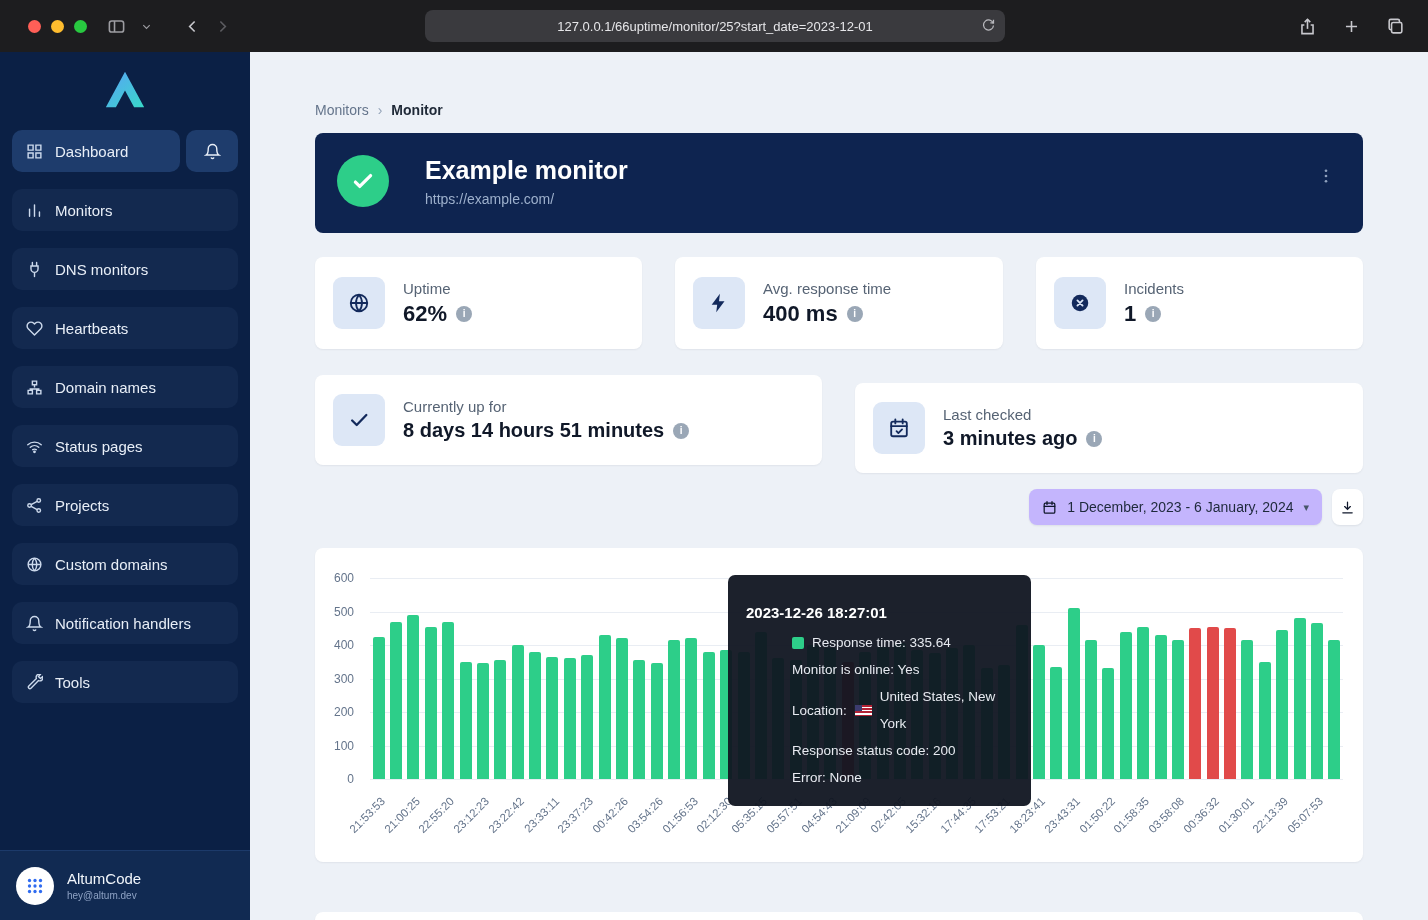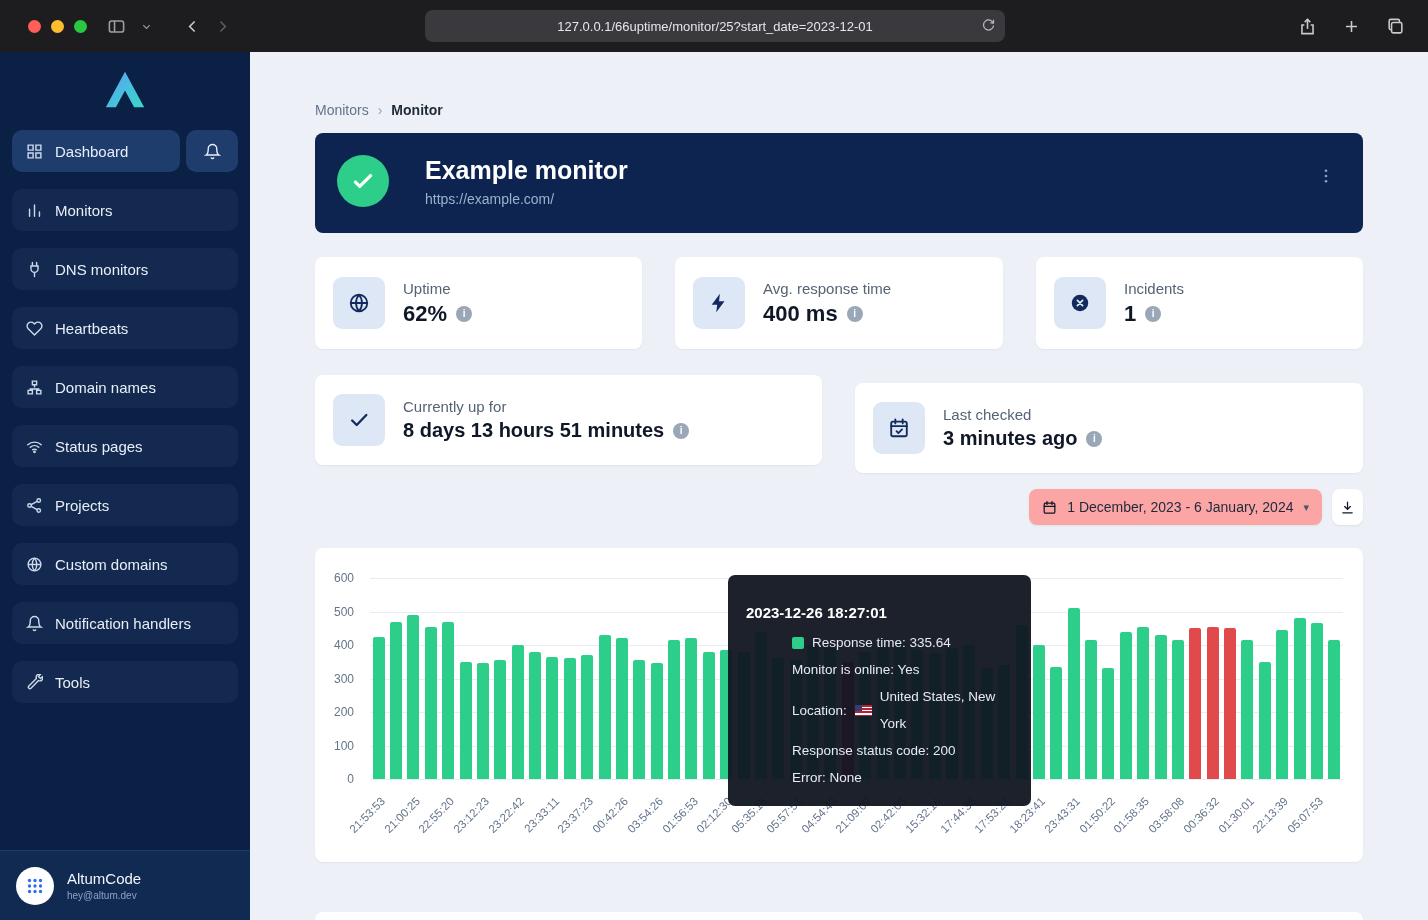--- a/index.html
+++ b/index.html
@@ -48,21 +48,21 @@
 
   .card { position:absolute; background:#fff; border-radius:8px; box-shadow:0 1px 2px rgba(16,24,40,.06); }
   .tile { width:52px; height:52px; border-radius:9px; background:#dde7f6; color:#132a5c; display:flex; align-items:center; justify-content:center; flex:none; }
   .stat-card { display:flex; align-items:center; gap:18px; padding:0 18px; height:92px; }
   .stat-label { color:#566374; font-size:15px; }
   .stat-value-row { display:flex; align-items:center; gap:9px; margin-top:4px; }
   .stat-value { color:#101828; font-size:22px; font-weight:700; }
   .stat-value.md { font-size:20px; }
   .info-ic { width:16px; height:16px; border-radius:50%; background:#9aa7b6; color:#fff; font-size:10px; font-weight:700; display:flex; align-items:center; justify-content:center; }
 
-  .range-pill { position:absolute; right:106px; top:437px; height:36px; background:#fca5a5; border-radius:8px; box-shadow:0 1px 2px rgba(16,24,40,.08); display:flex; align-items:center; gap:10px; padding:11px 13px; cursor:pointer; }
+  .range-pill { position:absolute; right:106px; top:437px; height:36px; background:#c4b5fd; border-radius:8px; box-shadow:0 1px 2px rgba(16,24,40,.08); display:flex; align-items:center; gap:10px; padding:11px 13px; cursor:pointer; }
   .range-text { font-size:14px; color:#1e293b; }
   .range-caret { color:#475569; font-size:11px; }
   .dl-btn { position:absolute; right:65px; top:437px; width:31px; height:36px; background:#fff; border-radius:8px; box-shadow:0 1px 2px rgba(16,24,40,.08); display:flex; align-items:center; justify-content:center; color:#0f172a; cursor:pointer; }
 
   
   .chart-card { left:65px; top:496px; width:1048px; height:314px; }
   .chart-plot { position:absolute; left:55px; top:30px; width:973px; height:201px; }
   .gridline { position:absolute; left:0; right:0; height:1px; background:#e9edf3; }
   .bar { position:absolute; bottom:0; border-radius:2px 2px 0 0; cursor:pointer; }
   .chart-ylabels { position:absolute; left:0; top:30px; width:47px; height:201px; }
@@ -364,21 +364,21 @@
 
     <div class="card stat-card" style="left:65px; top:323px; width:507px; height:90px;">
       <div class="tile">
         <svg width="22" height="22" viewBox="0 0 24 24" fill="none" stroke="currentColor" stroke-width="2.5" stroke-linecap="round" stroke-linejoin="round">
             <path d="M4.5 12.5l5 5L20 6.5"></path>
           </svg>
       </div>
       <div>
         <div class="stat-label">Currently up for</div>
         <div class="stat-value-row">
-          <span class="stat-value md">8 days 13 hours 51 minutes</span>
+          <span class="stat-value md">8 days 14 hours 51 minutes</span>
           <span class="info-ic">i</span>
         </div>
       </div>
     </div>
     <div class="card stat-card" style="left:605px; top:331px; width:508px; height:90px;">
       <div class="tile">
         <svg width="22" height="22" viewBox="0 0 24 24" fill="none" stroke="currentColor" stroke-width="2" stroke-linecap="round" stroke-linejoin="round">
             <rect x="3.5" y="5" width="17" height="16" rx="2"></rect>
             <path d="M8 2.5V7M16 2.5V7M3.5 10h17M9.3 15.5l2 2 4-4"></path>
           </svg>

